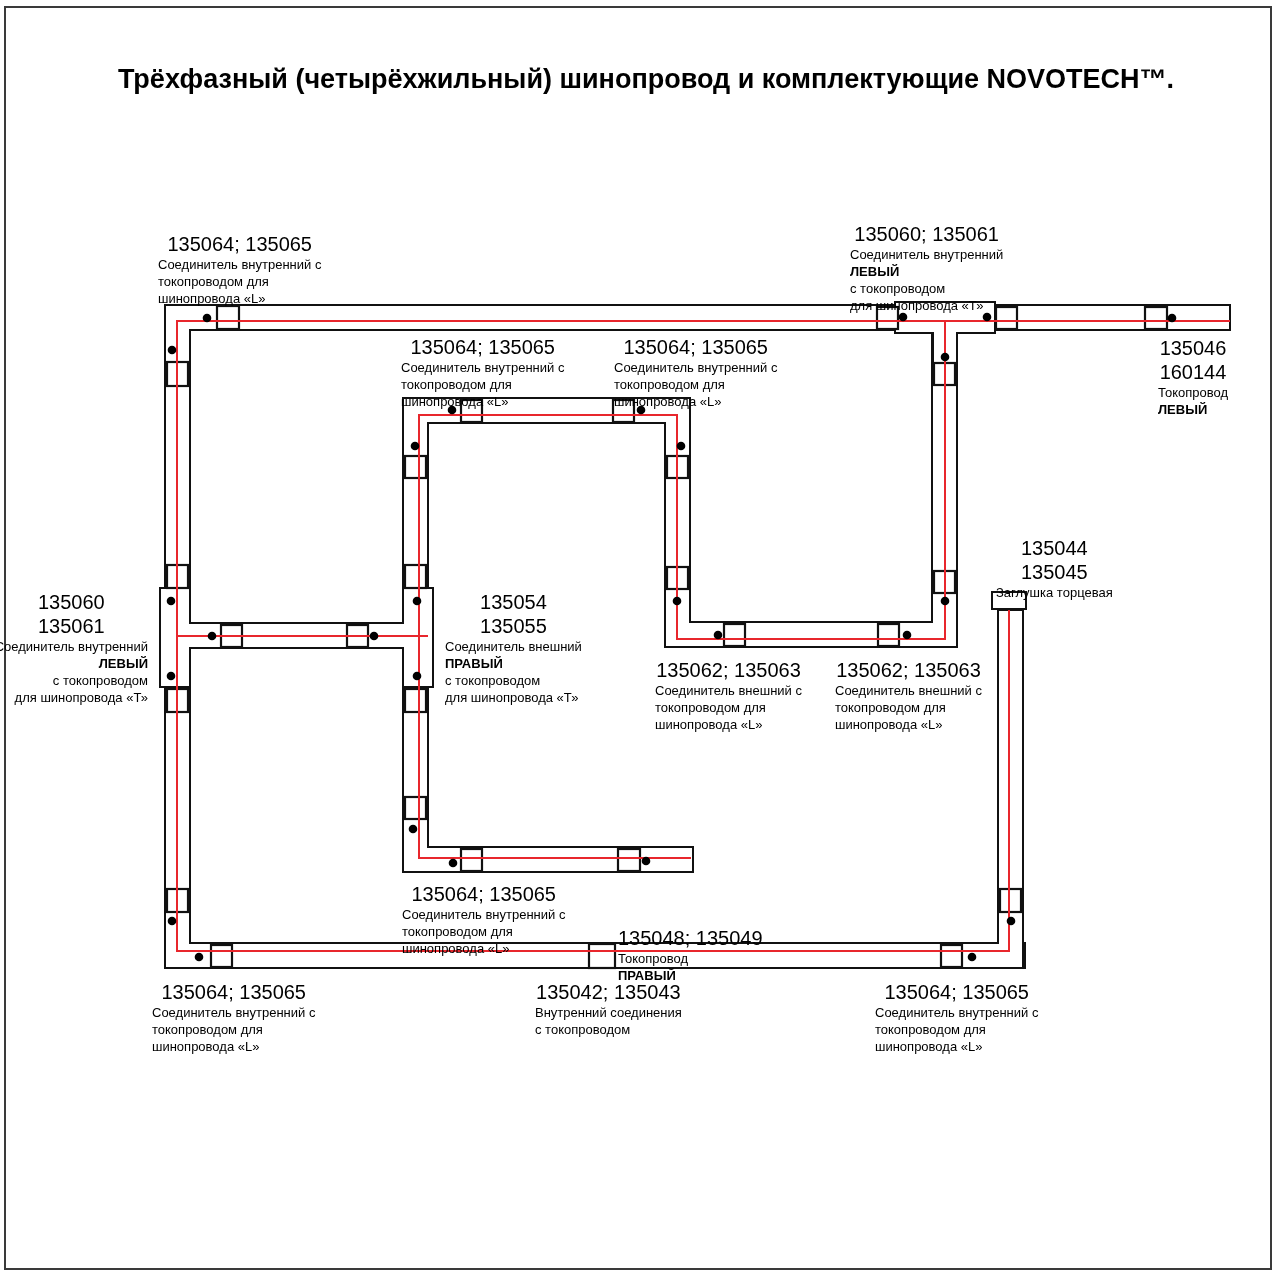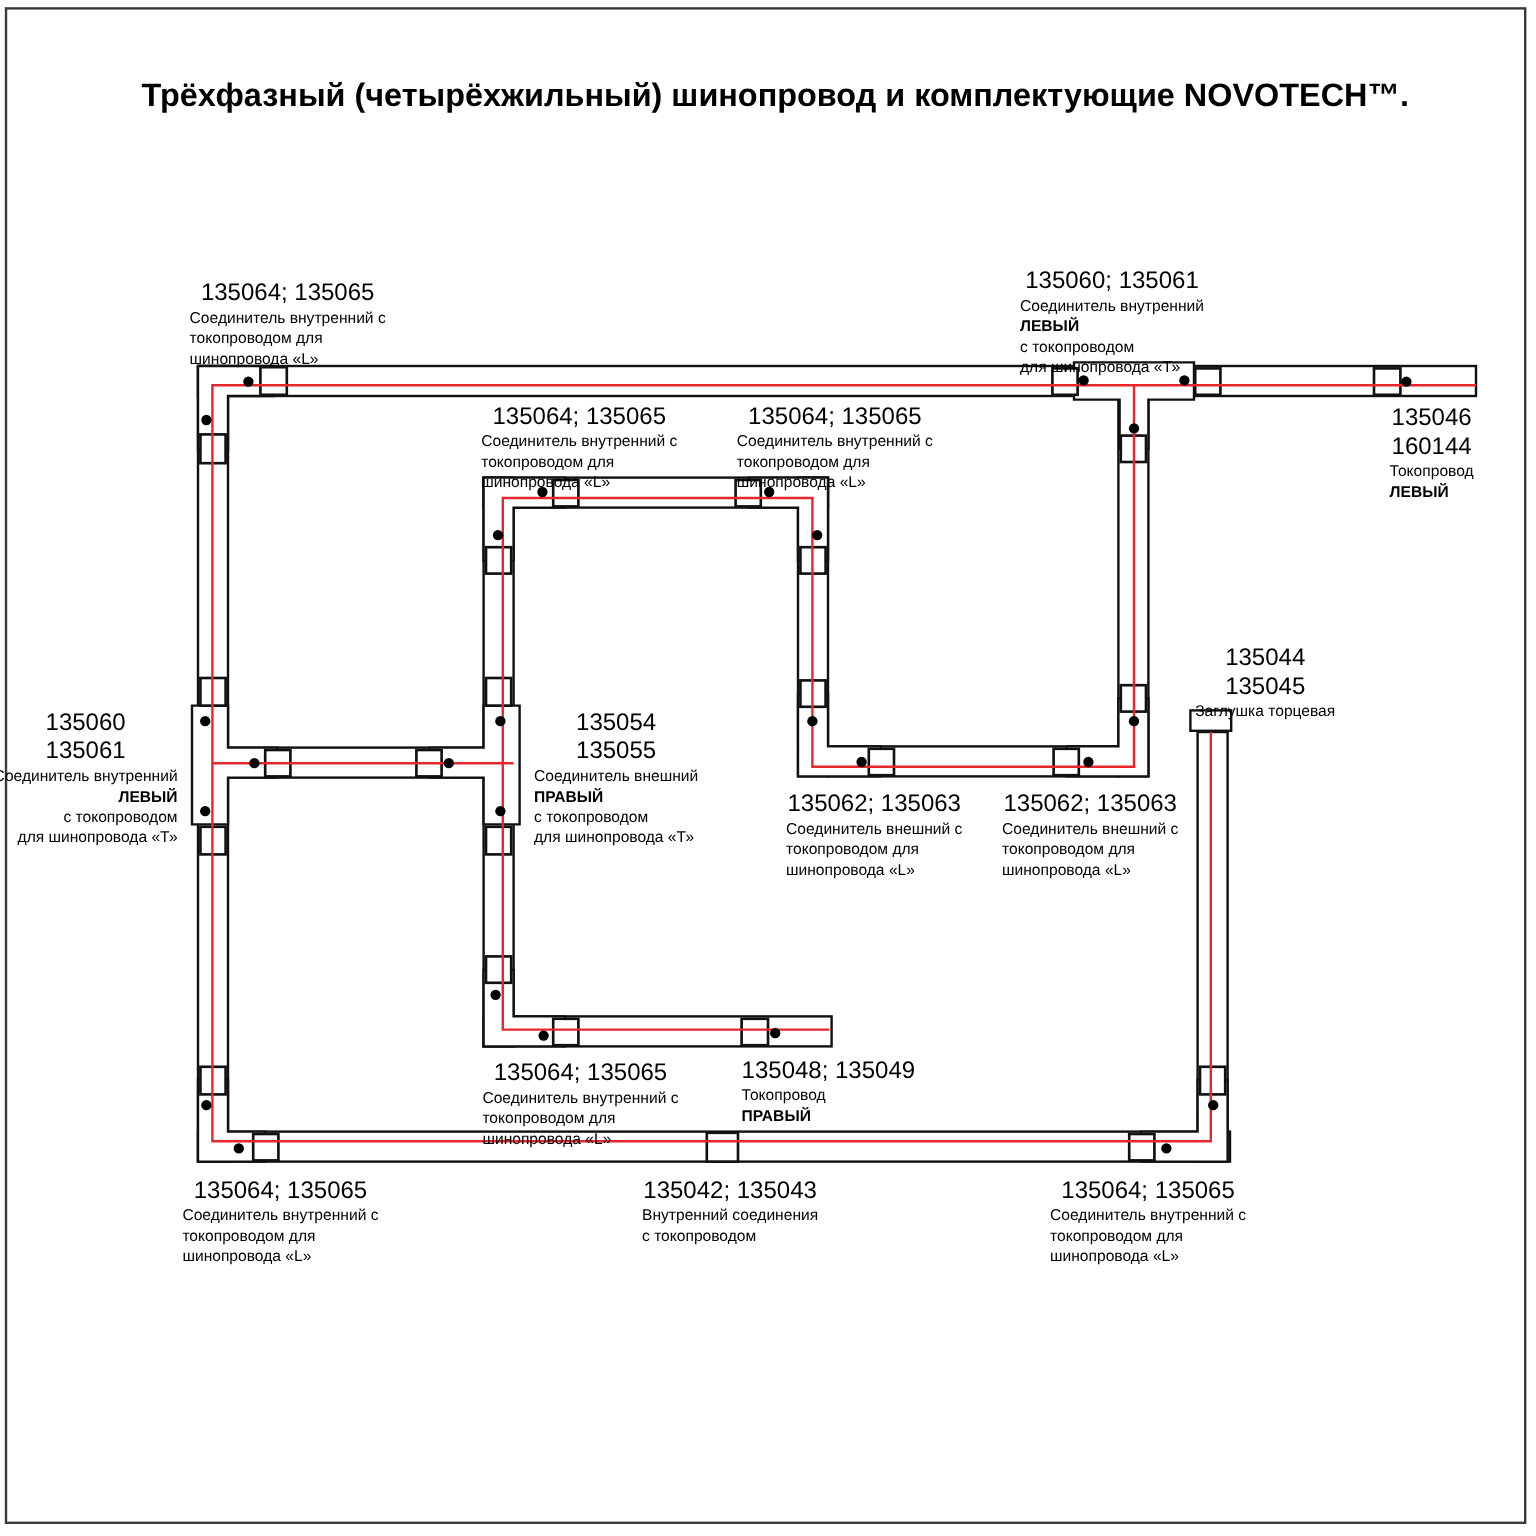--- a/index.html
+++ b/index.html
@@ -182,21 +182,21 @@
         <div class="desc">Соединитель внешний с</div>
         <div class="desc">токопроводом для</div>
         <div class="desc">шинопровода «L»</div>
       </div>
       <div class="label" style="left: 402px; top: 882px;">
         <div class="code">135064; 135065</div>
         <div class="desc">Соединитель внутренний с</div>
         <div class="desc">токопроводом для</div>
         <div class="desc">шинопровода «L»</div>
       </div>
-      <div class="label" style="left: 618px; top: 880px;">
+      <div class="label" style="left: 618px; top: 926px;">
         <div class="code">135048; 135049</div>
         <div class="desc">Токопровод</div>
         <div class="desc bold">ПРАВЫЙ</div>
       </div>
       <div class="label" style="left: 152px; top: 980px;">
         <div class="code">135064; 135065</div>
         <div class="desc">Соединитель внутренний с</div>
         <div class="desc">токопроводом для</div>
         <div class="desc">шинопровода «L»</div>
       </div>

